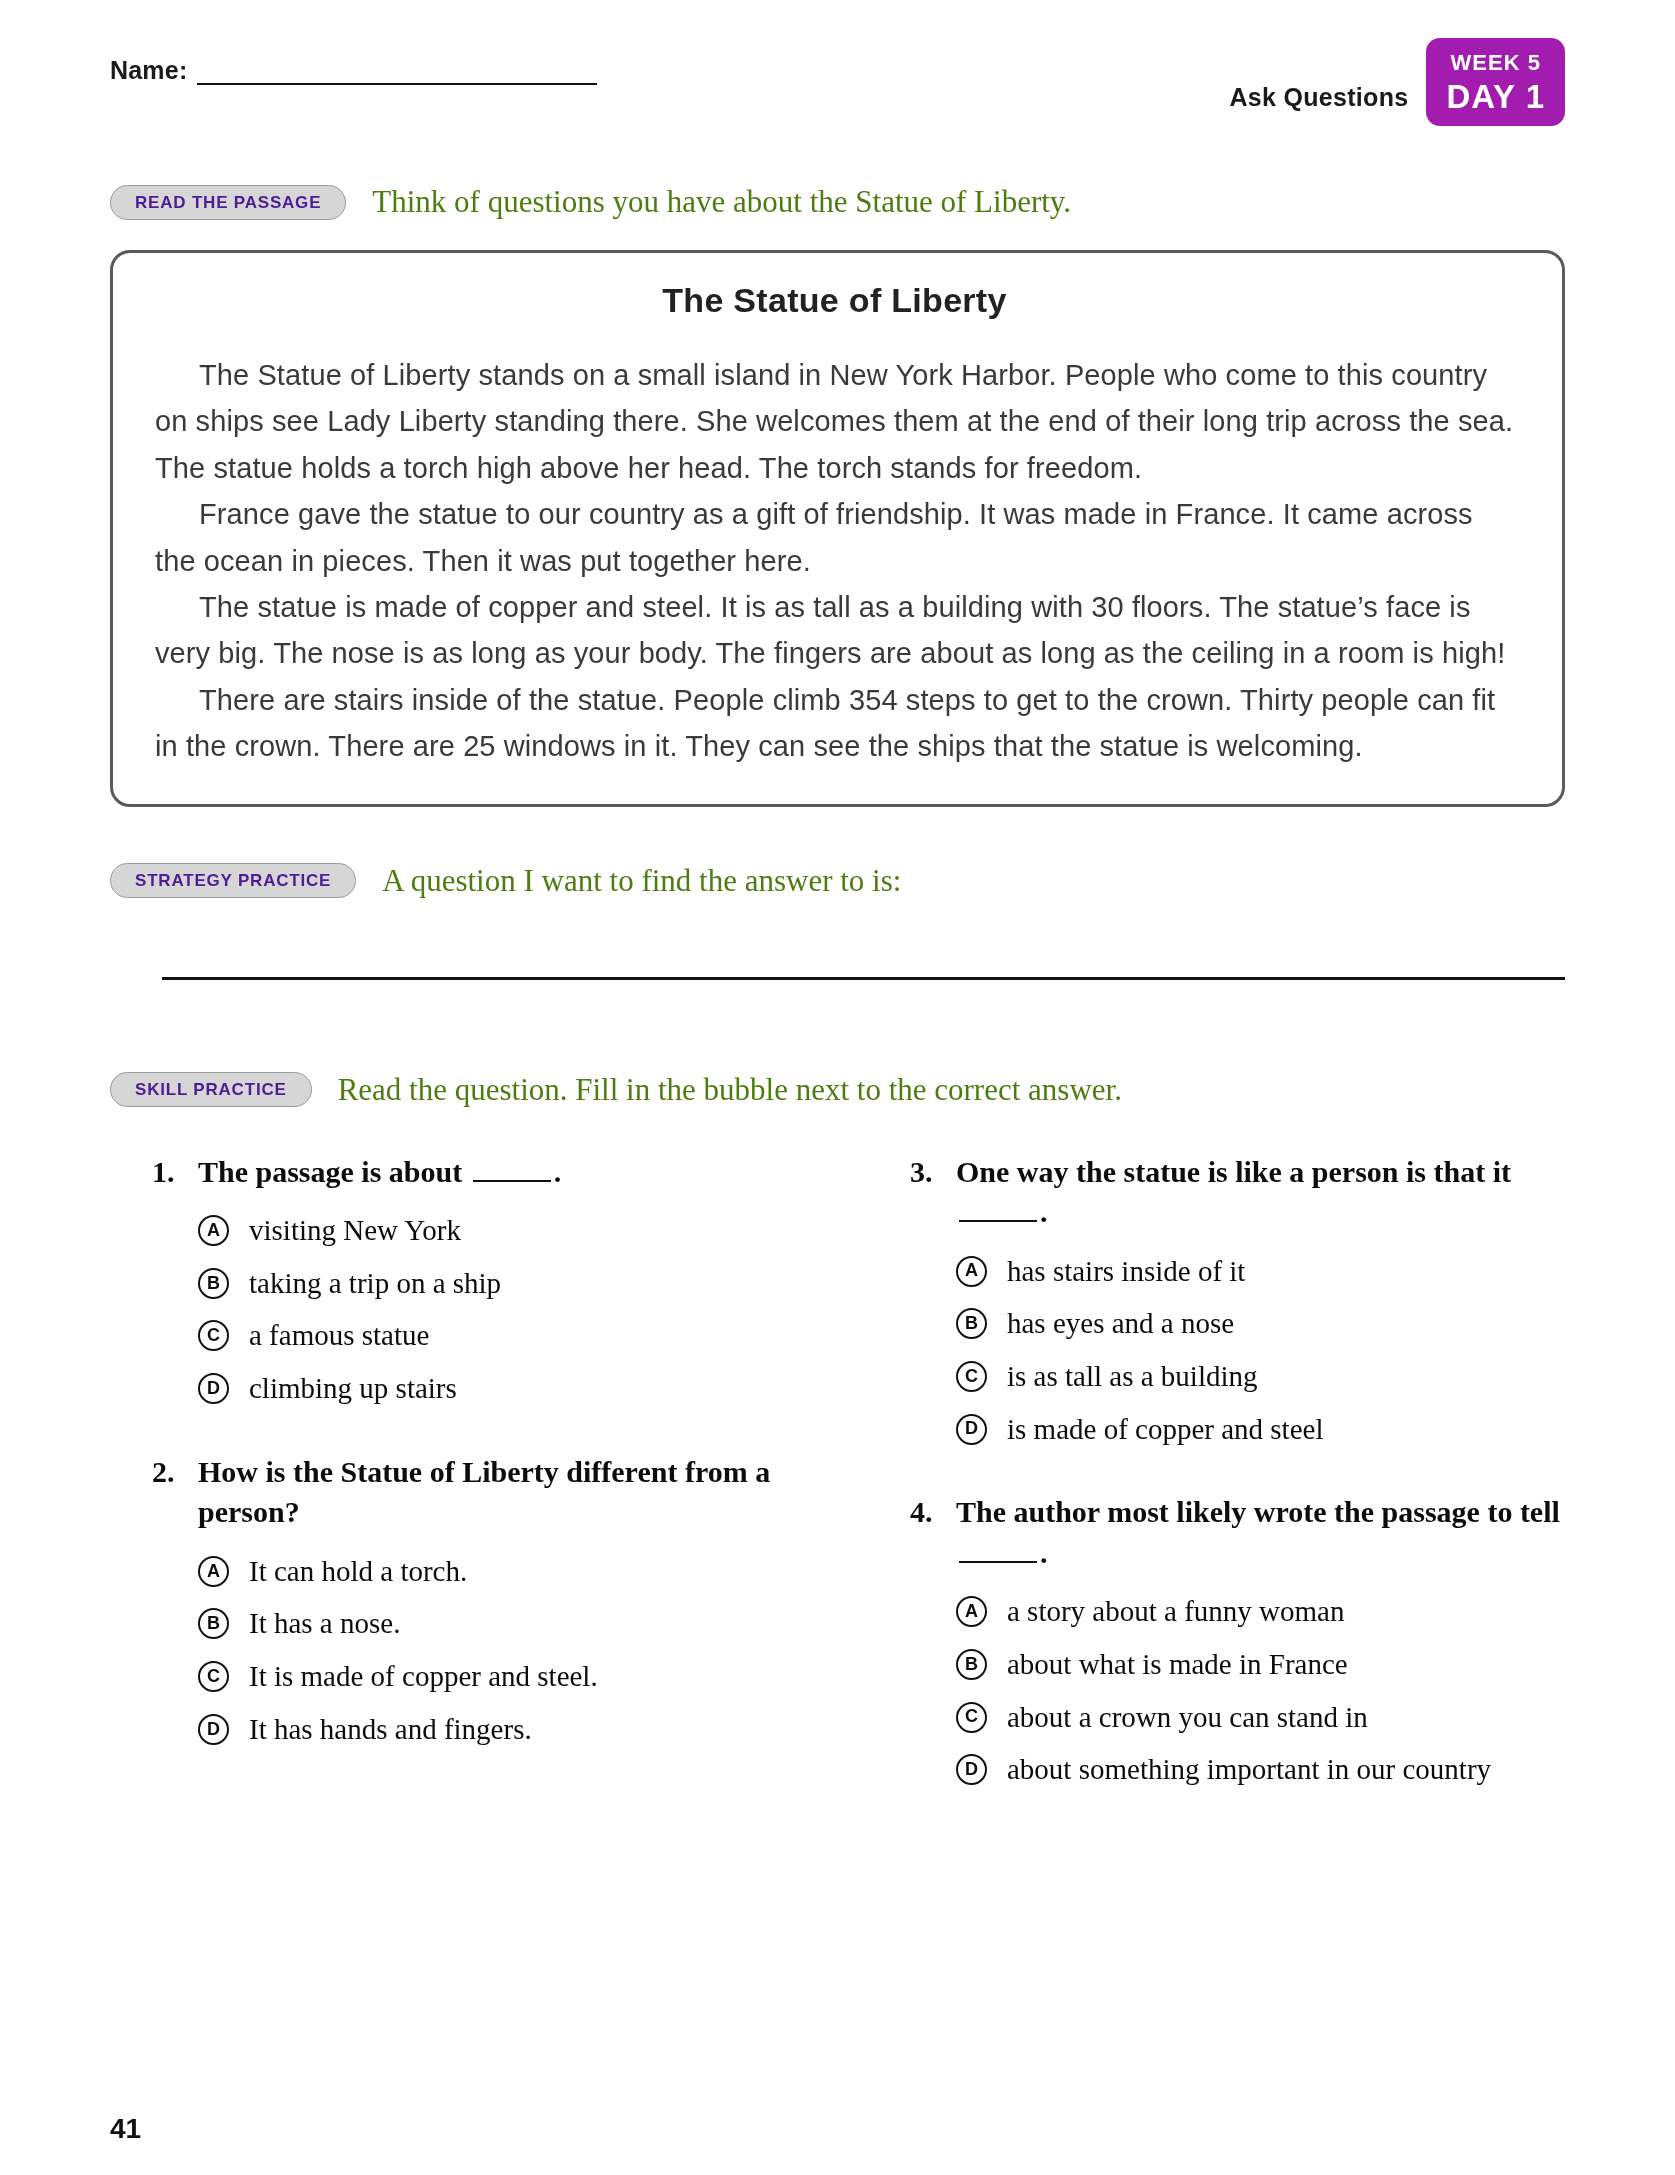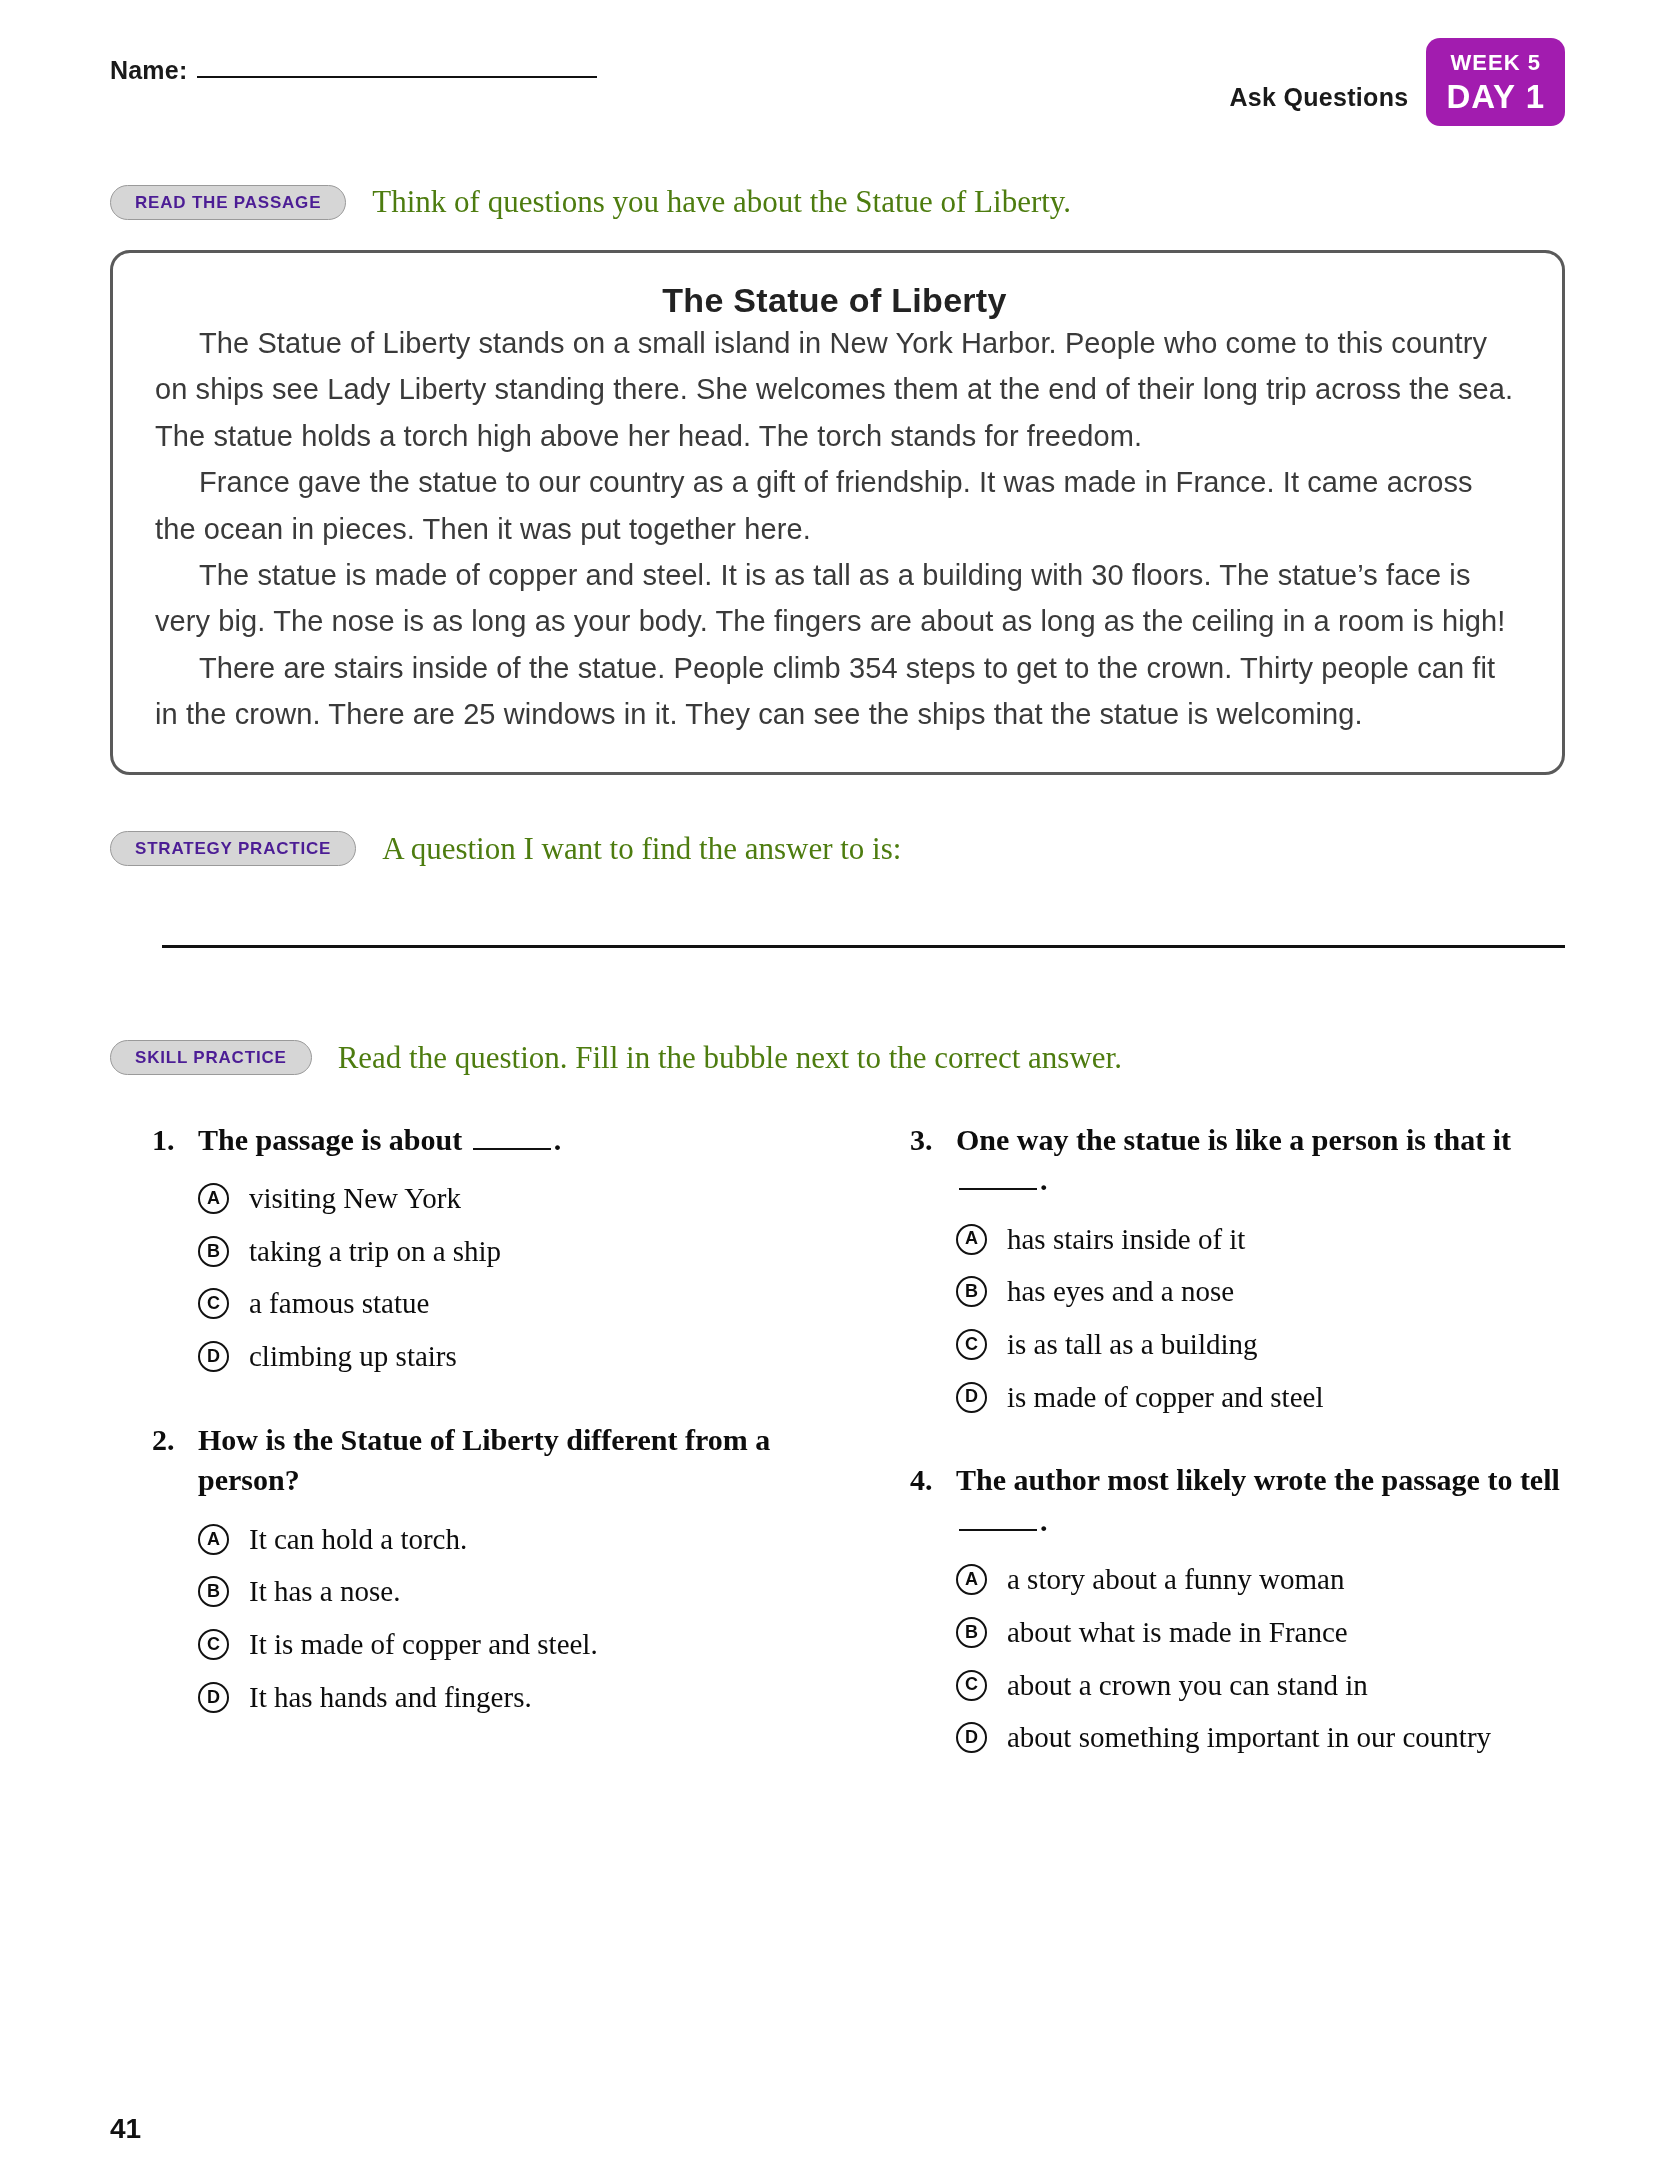--- a/index.html
+++ b/index.html
@@ -20,21 +20,21 @@
 
   
   .header-row {
     display: flex;
     justify-content: space-between;
     align-items: flex-start;
   }
   .name-block {
     margin-top: 18px;
     display: flex;
-    align-items: flex-start;
+    align-items: flex-end;
   }
   .name-label {
     font-weight: bold;
     font-size: 25px;
     letter-spacing: 0.2px;
   }
   .name-line {
     display: inline-block;
     width: 400px;
     border-bottom: 2.5px solid #111;
@@ -106,21 +106,21 @@
     border: 3px solid #5a5a5a;
     border-radius: 20px;
     padding: 28px 48px 34px 42px;
   }
   .passage-title {
     text-align: center;
     font-weight: bold;
     font-size: 34px;
     letter-spacing: 0.3px;
     color: #222;
-    margin-bottom: 0;
+    margin-bottom: 32px;
   }
   .passage-box p {
     font-size: 29px;
     line-height: 1.6;
     color: #3a3a3a;
     text-indent: 44px;
     letter-spacing: 0.1px;
   }
 
   

